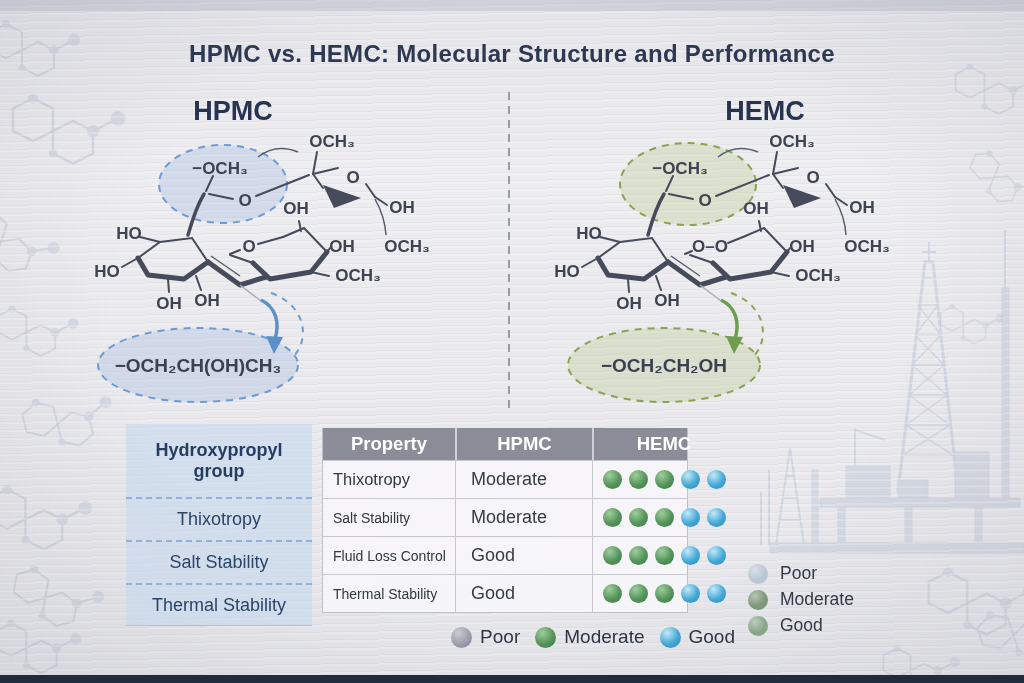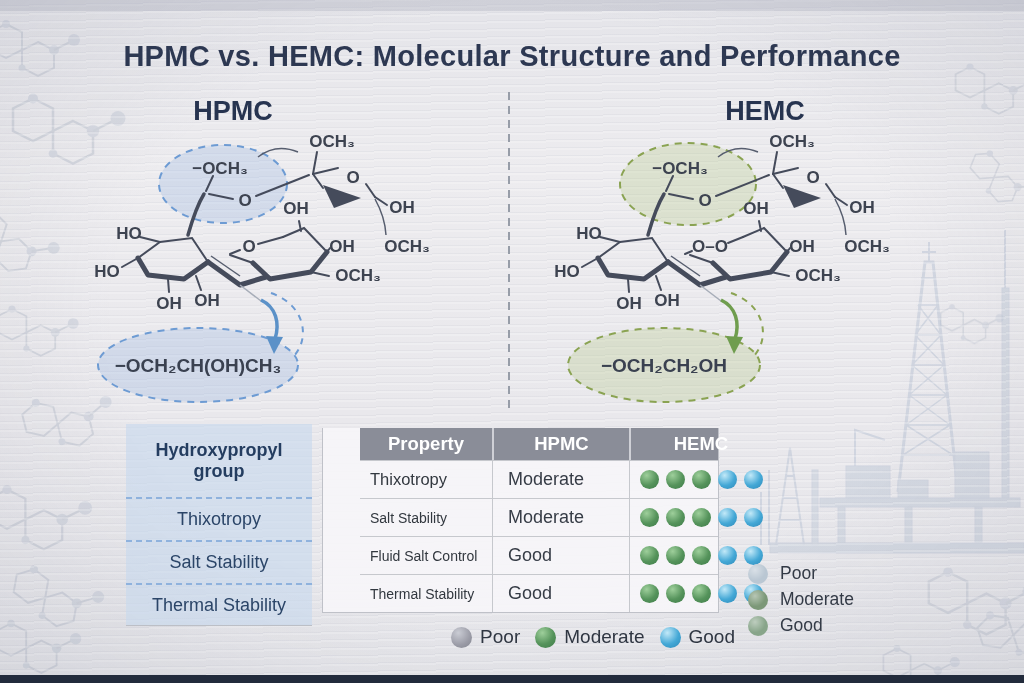--- a/index.html
+++ b/index.html
@@ -11,21 +11,21 @@
   .canvas::before { content:""; position:absolute; inset:0; z-index:1; pointer-events:none;
     background:repeating-linear-gradient(179deg, rgba(255,255,255,0) 0 5px, rgba(198,200,210,.20) 5px 6px, rgba(255,255,255,.22) 6px 8px); }
   .canvas::after { content:""; position:absolute; inset:0; z-index:1; pointer-events:none;
     background:radial-gradient(ellipse at 50% 45%, rgba(0,0,0,0) 55%, rgba(110,115,135,.14) 100%); }
   .top-strip { position:absolute; top:0; left:0; width:100%; height:11px; background:rgba(176,179,192,.38); z-index:1; }
   .bottom-bar { position:absolute; bottom:0; left:0; width:100%; height:8px; background:#222b3c; z-index:3; }
 
   .bg-deco { position:absolute; inset:0; z-index:0; }
 
   .page-title { position:absolute; top:40px; left:0; width:100%; text-align:center;
-    font-size:29px; font-weight:bold; color:#2d3852; letter-spacing:.3px; z-index:2; }
+    font-size:24px; font-weight:bold; color:#2d3852; letter-spacing:.3px; z-index:2; }
 
   .divider { position:absolute; left:508px; top:92px; width:2px; height:320px; z-index:2;
     background:repeating-linear-gradient(180deg,#979da8 0 8px, transparent 8px 14px); }
 
   .struct-title { position:absolute; top:96px; width:170px; text-align:center;
     font-size:27px; font-weight:bold; color:#273450; z-index:2; }
   #hpmc-title { left:148px; } #hemc-title { left:680px; }
 
   .struct-svg { position:absolute; top:95px; width:430px; height:310px; z-index:2; }
   #hpmc-svg { left:80px; } #hemc-svg { left:540px; }
@@ -51,22 +51,22 @@
 
   
   .side-panel { position:absolute; left:126px; top:424px; width:186px; z-index:2;
     background:rgba(198,216,238,.62); border-bottom:1px solid #bcbfc6; }
   .sp-item { text-align:center; color:#2b4568; font-size:18px; padding:10px 4px;
     border-bottom:2px dashed #8fb2dd; line-height:1.15; }
   .sp-item:last-child { border-bottom:none; }
   .sp-bold { font-weight:bold; color:#243d60; padding:16px 10px; }
 
   
-  .cmp-table { position:absolute; left:322px; top:428px; width:397px; z-index:2;
-    border:1px solid #bfc1c8; border-top:none; background:rgba(246,245,248,.92);padding-left:37px; }
+  .cmp-table { position:absolute; left:322px; top:428px; width:366px; z-index:2;
+    border:1px solid #bfc1c8; border-top:none; background:rgba(246,245,248,.92); }
   .t-head { display:grid; grid-template-columns:132px 137px 142px; height:32px;
     background:#8a8d98; color:#fff; }
   .t-head > div { display:flex; align-items:center; justify-content:center;
     font-size:18.5px; font-weight:bold; border-left:2px solid #cfd0d6; }
   .t-head > div:first-child { border-left:none; }
   .t-row { display:grid; grid-template-columns:132px 137px 142px; height:38px;
     border-top:1px solid #c6c8cd; }
   .t-row > div { display:flex; align-items:center; border-left:1px solid #c6c8cd; }
   .t-row > div:first-child { border-left:none; }
   .c-prop { padding-left:10px; font-size:16.5px; color:#32383f; }
@@ -303,21 +303,21 @@
     <div class="c-hemc">
             <span class="dot dot-moderate"></span>
             <span class="dot dot-moderate"></span>
             <span class="dot dot-moderate"></span>
             <span class="dot dot-good"></span>
             <span class="dot dot-good"></span>
           </div>
   </div>
 
   <div class="t-row">
-    <div class="c-prop small">Fluid Salt Control</div>
+    <div class="c-prop small">Fluid Loss Control</div>
     <div class="c-hpmc">Good</div>
     <div class="c-hemc">
             <span class="dot dot-moderate"></span>
             <span class="dot dot-moderate"></span>
             <span class="dot dot-moderate"></span>
             <span class="dot dot-good"></span>
             <span class="dot dot-good"></span>
           </div>
   </div>
 

